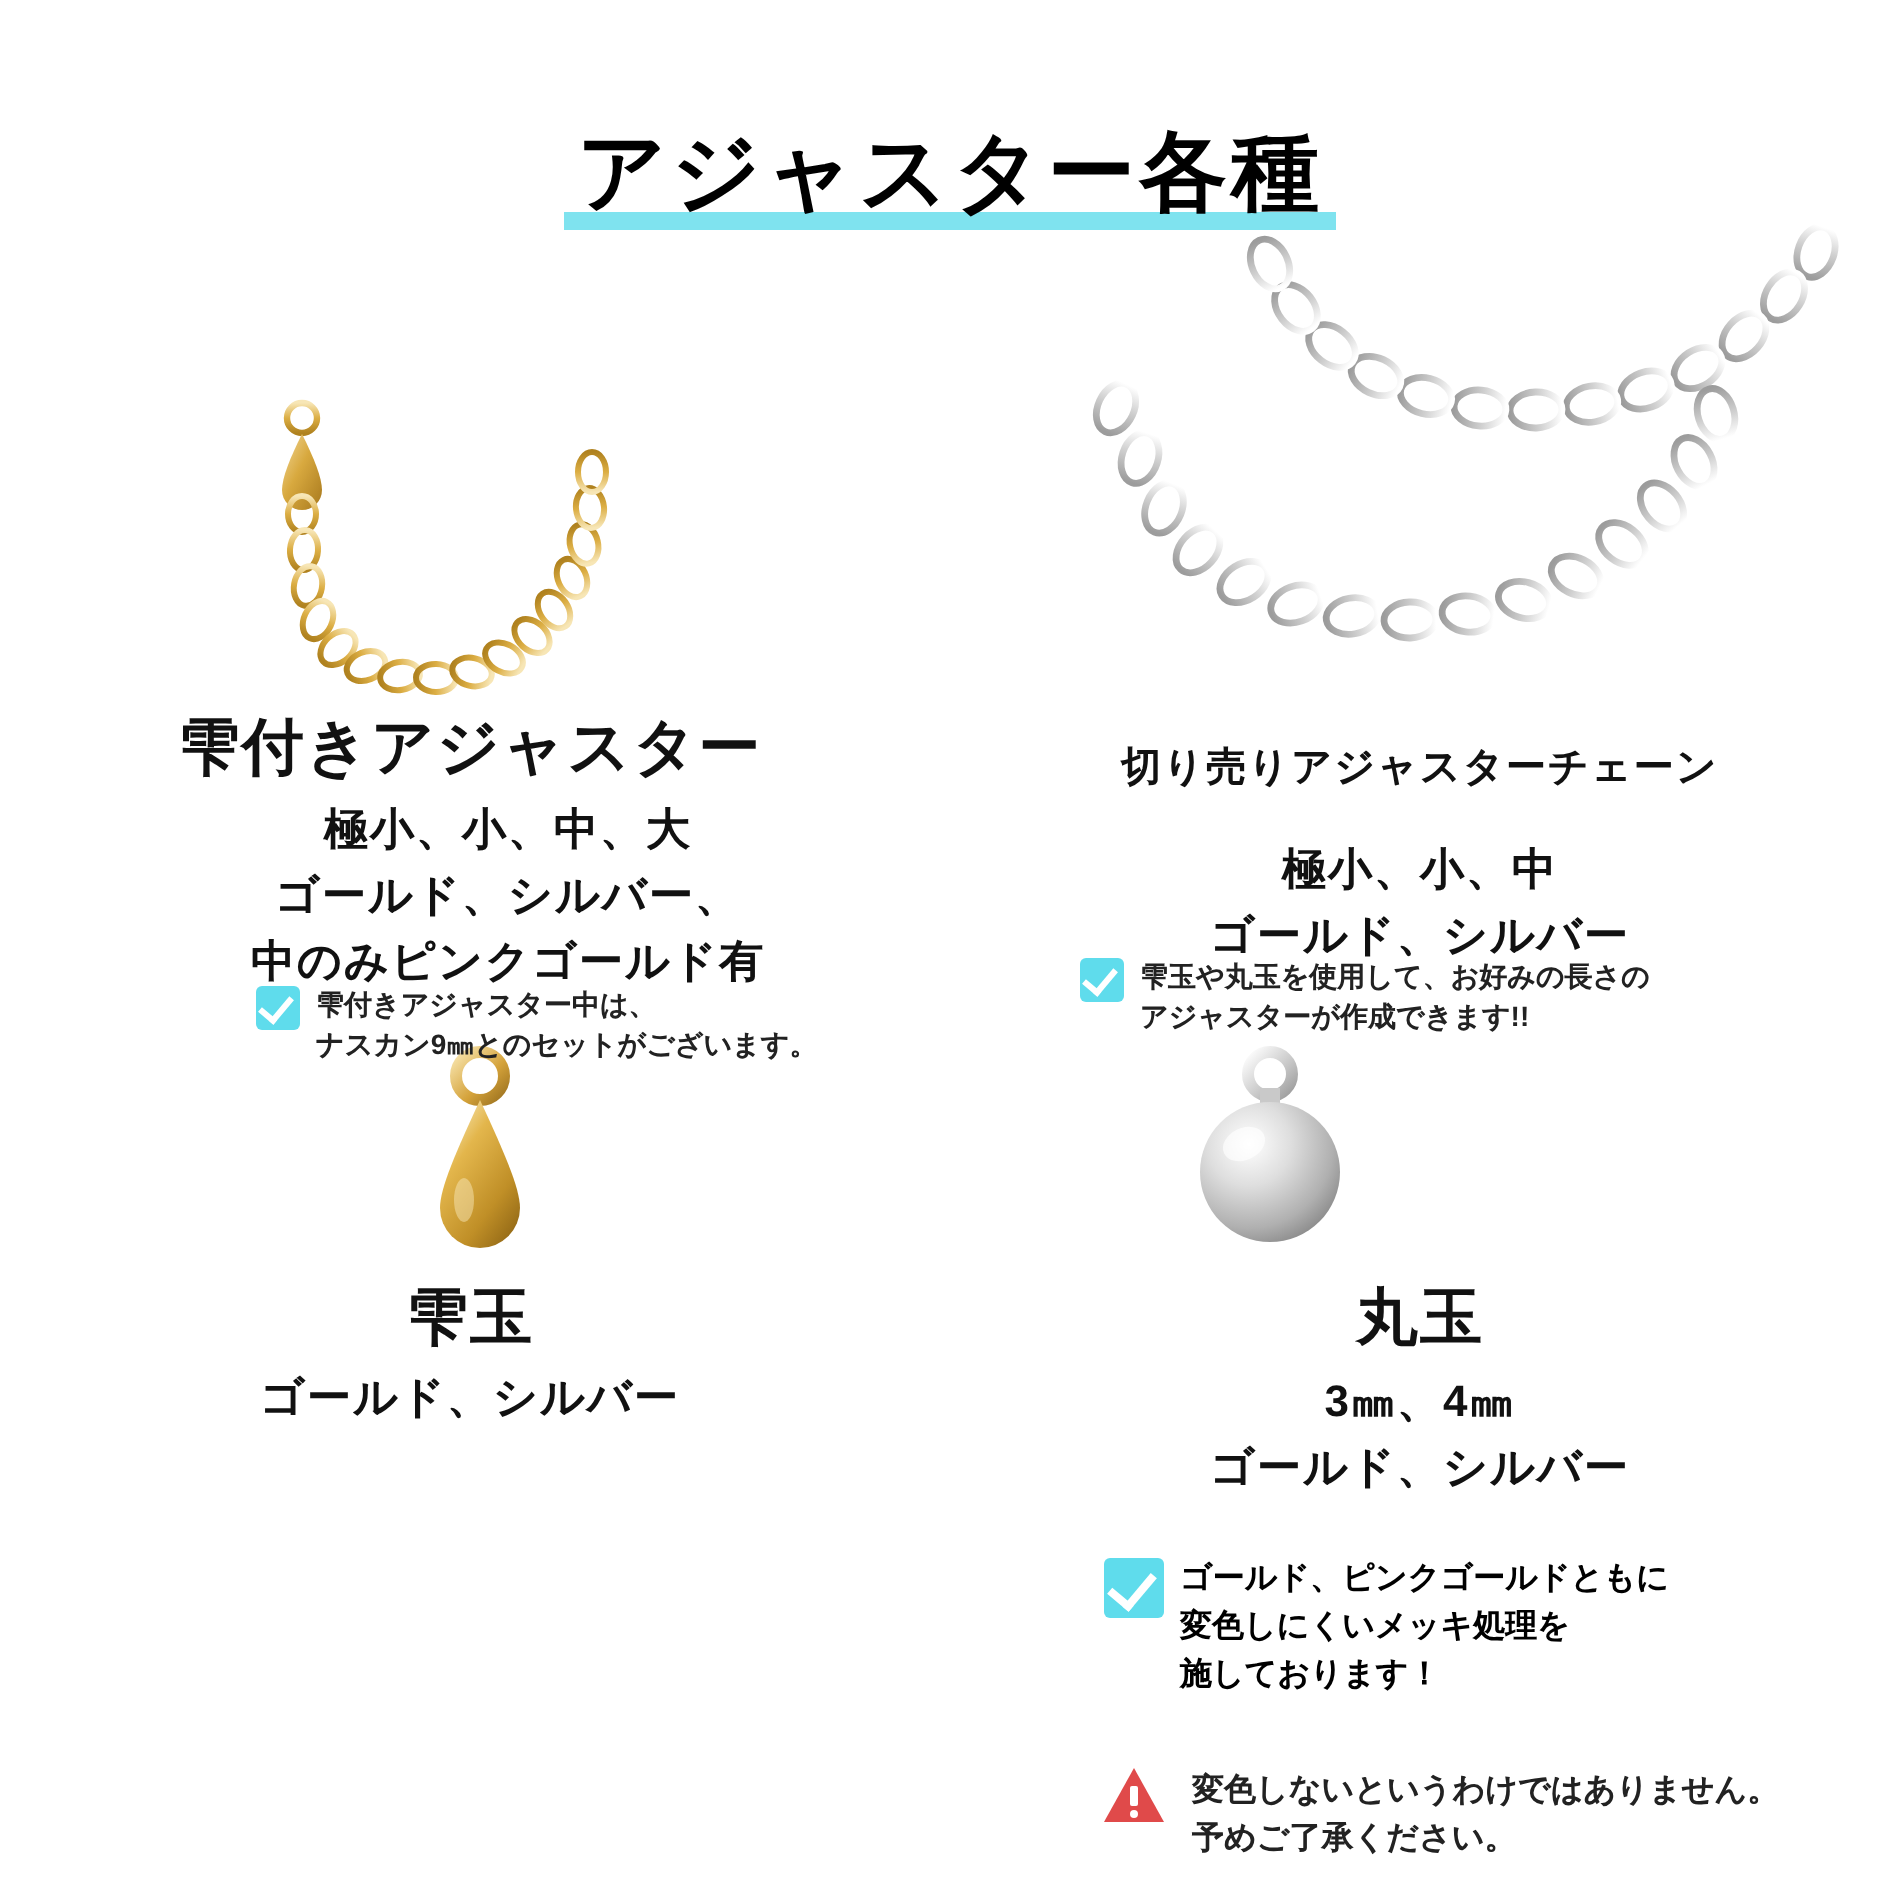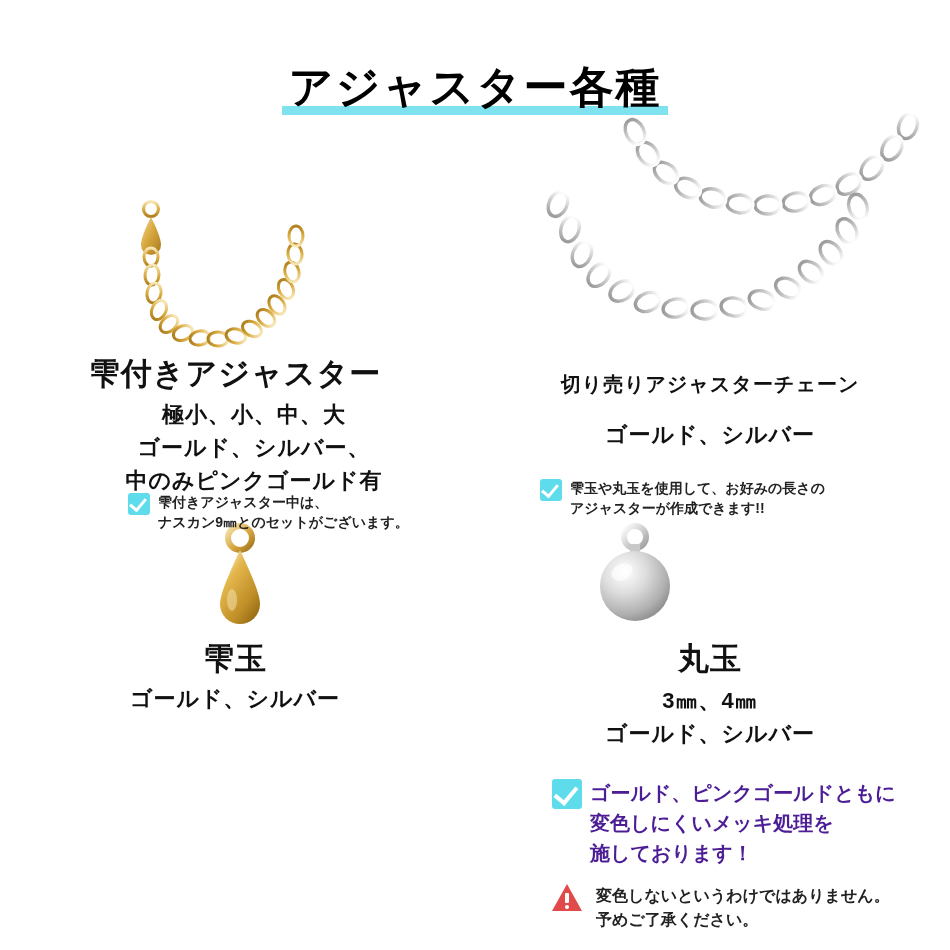--- a/index.html
+++ b/index.html
@@ -164,24 +164,24 @@
 
   #block-drop-name { top: 640px; }
   #block-drop-spec { top: 682px; }
 
   #block-ball-name { top: 640px; }
   #block-ball-spec { top: 684px; }
 
   #block-plating-note { top: 778px; left: 552px; width: 380px; position: absolute; }
   #block-warn-note { top: 884px; left: 552px; width: 380px; position: absolute; gap: 14px; }
   .plating-text {
-    font-size: 20px;
+    font-size: 16px;
     font-weight: bold;
     line-height: 1.5;
-    color: #4c1d95;
+    color: #000000;
   }
   .warn-text {
     font-size: 16px;
     font-weight: bold;
     line-height: 1.5;
     color: #222;
   }
 
   
   .art {
@@ -340,20 +340,21 @@
         <span class="mark"></span>
     </span>
     <span class="note-text">
       <span>雫付きアジャスター中は、</span><br>
       <span>ナスカン9㎜とのセットがございます。</span>
     </span>
   </div>
 
   <div class="col-right item-name small" id="block-chain-name">切り売りアジャスターチェーン</div>
   <div class="col-right item-spec" id="block-chain-spec">
+    <div>極小、小、中</div>
     <div>ゴールド、シルバー</div>
   </div>
   <div id="block-chain-note" class="note-row">
     <span class="check-badge">
       <span class="disc"></span>
         <span class="mark"></span>
     </span>
     <span class="note-text">
       <span>雫玉や丸玉を使用して、お好みの長さの</span><br>
       <span>アジャスターが作成できます!!</span>

